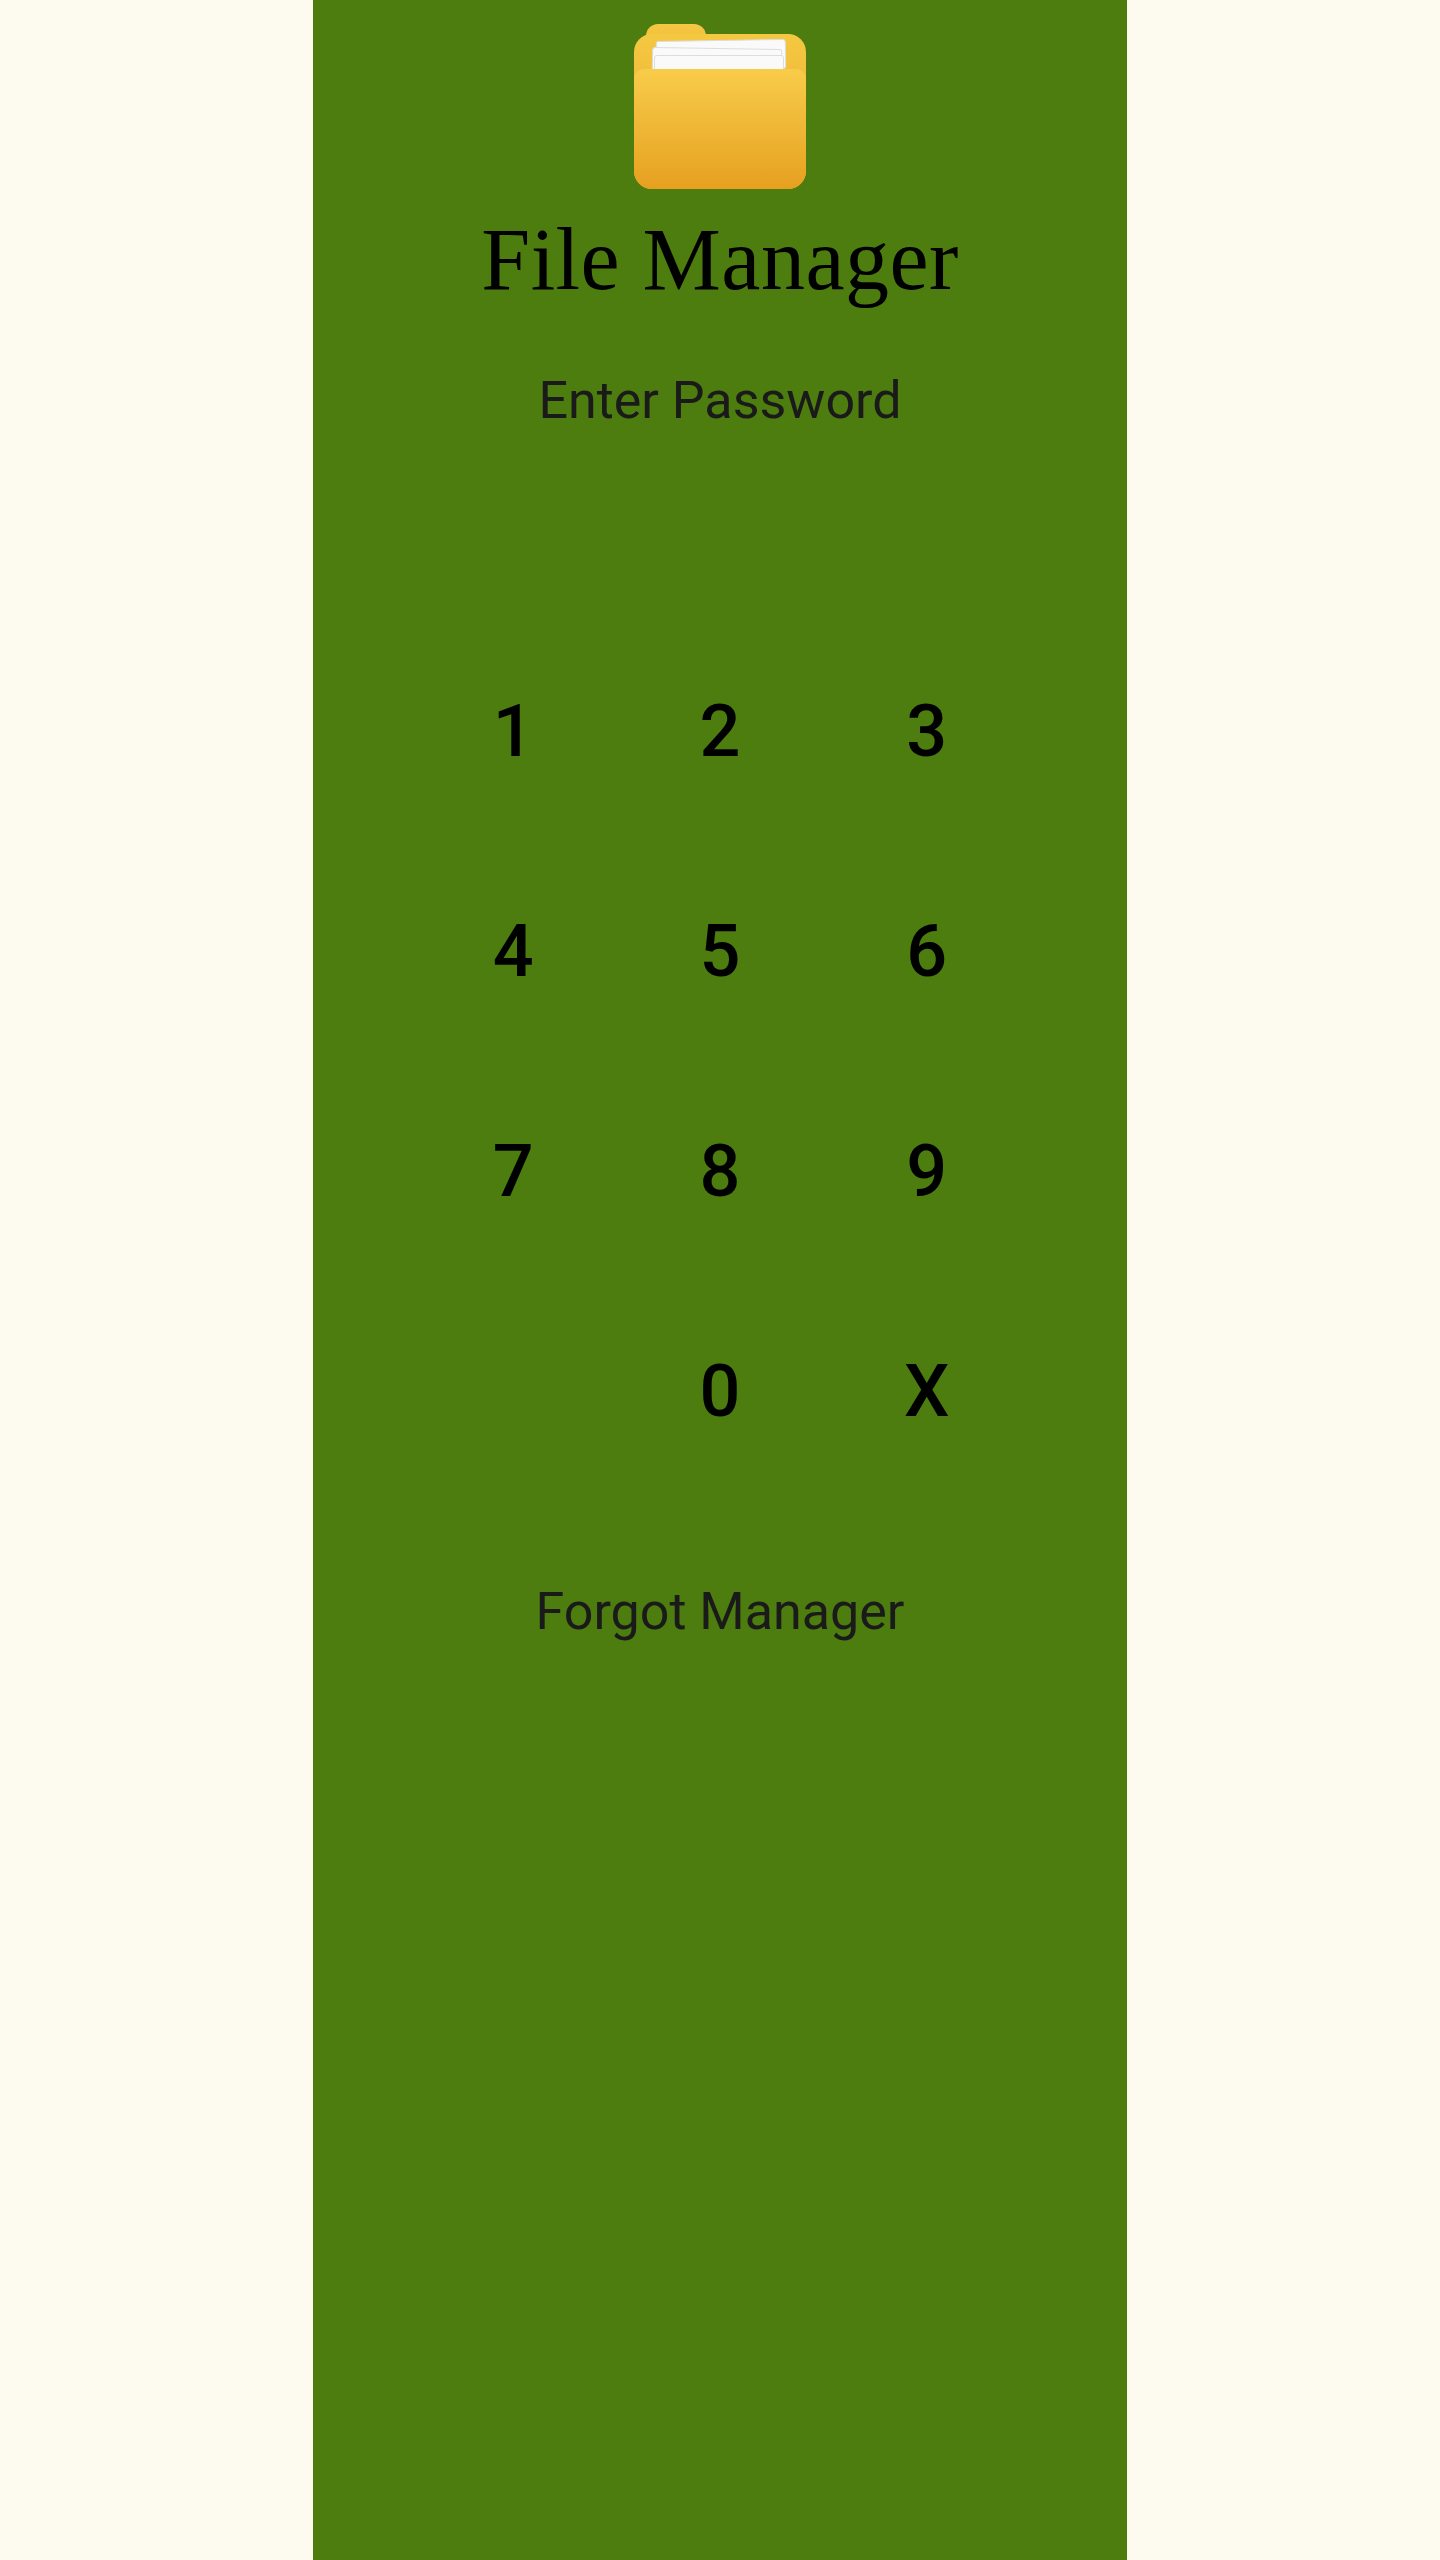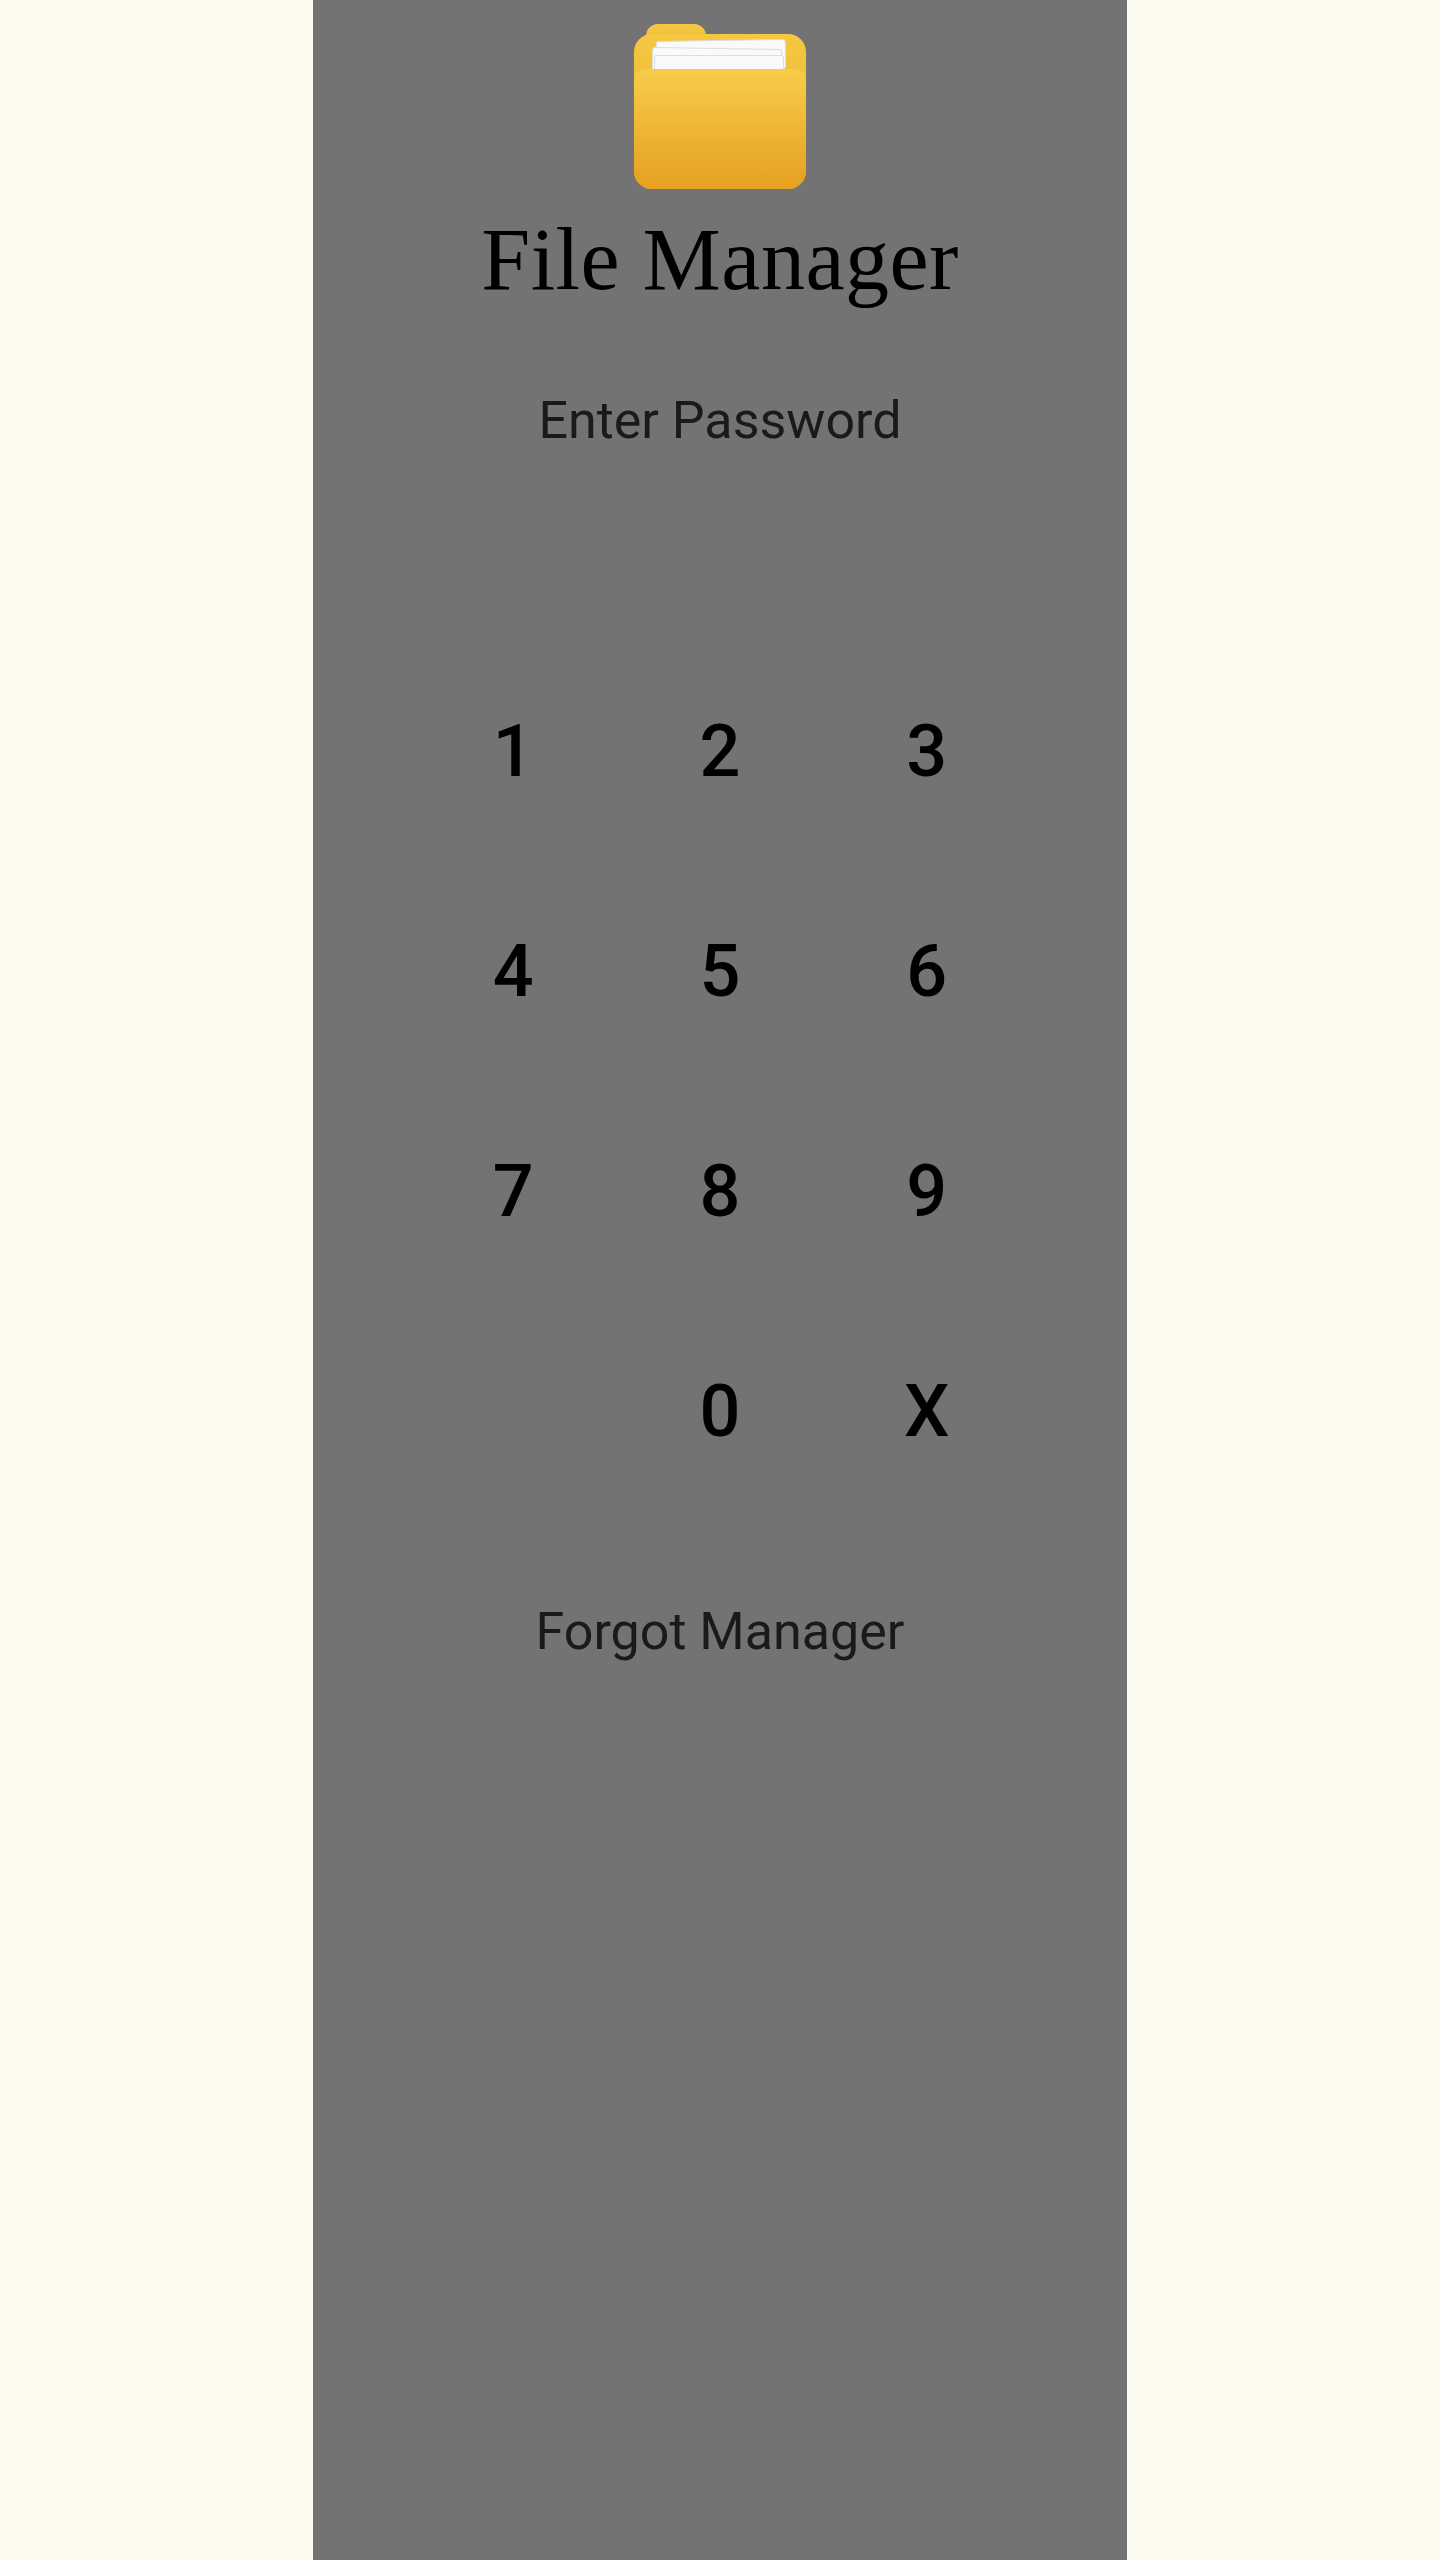--- a/index.html
+++ b/index.html
@@ -13,21 +13,21 @@
       height: 2560px;
       background: #fdfbf0;
       display: flex;
       justify-content: center;
       font-family: -apple-system, BlinkMacSystemFont, "Segoe UI", Roboto, sans-serif;
     }
     
     .container {
       width: 814px;
       height: 100%;
-      background: #737373;
+      background: #4d7c0f;
       display: flex;
       flex-direction: column;
       align-items: center;
       position: relative;
     }
     
     .app-icon {
       margin-top: 24px;
       width: 172px;
       height: 165px;
@@ -86,21 +86,21 @@
     .app-title {
       margin-top: 20px;
       font-family: Georgia, "Times New Roman", serif;
       font-size: 88px;
       font-weight: 400;
       color: #000;
       letter-spacing: 0.5px;
     }
     
     .prompt-text {
-      margin-top: 80px;
+      margin-top: 60px;
       font-size: 52px;
       color: #1a1a1a;
       font-weight: 400;
     }
     
     .keypad {
       margin-top: 190px;
       width: 620px;
       display: grid;
       grid-template-columns: repeat(3, 1fr);

